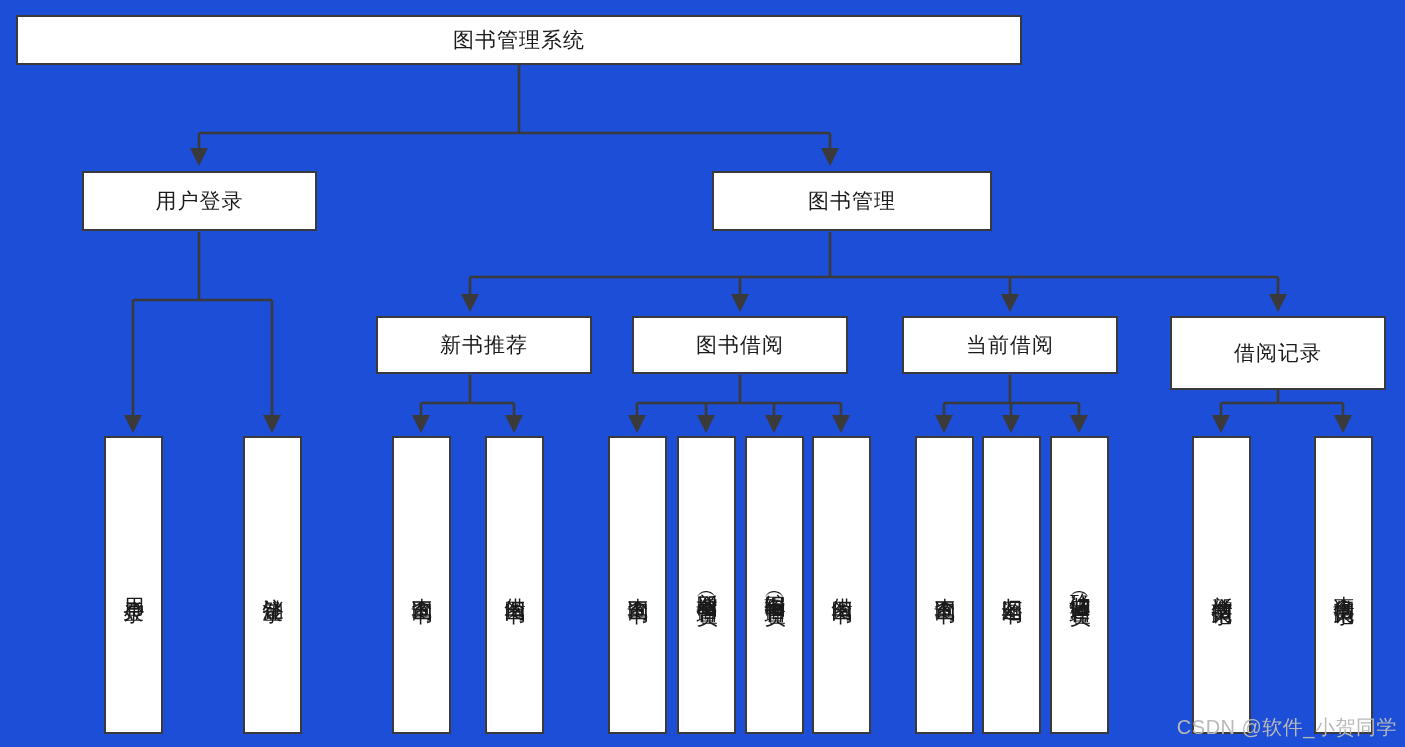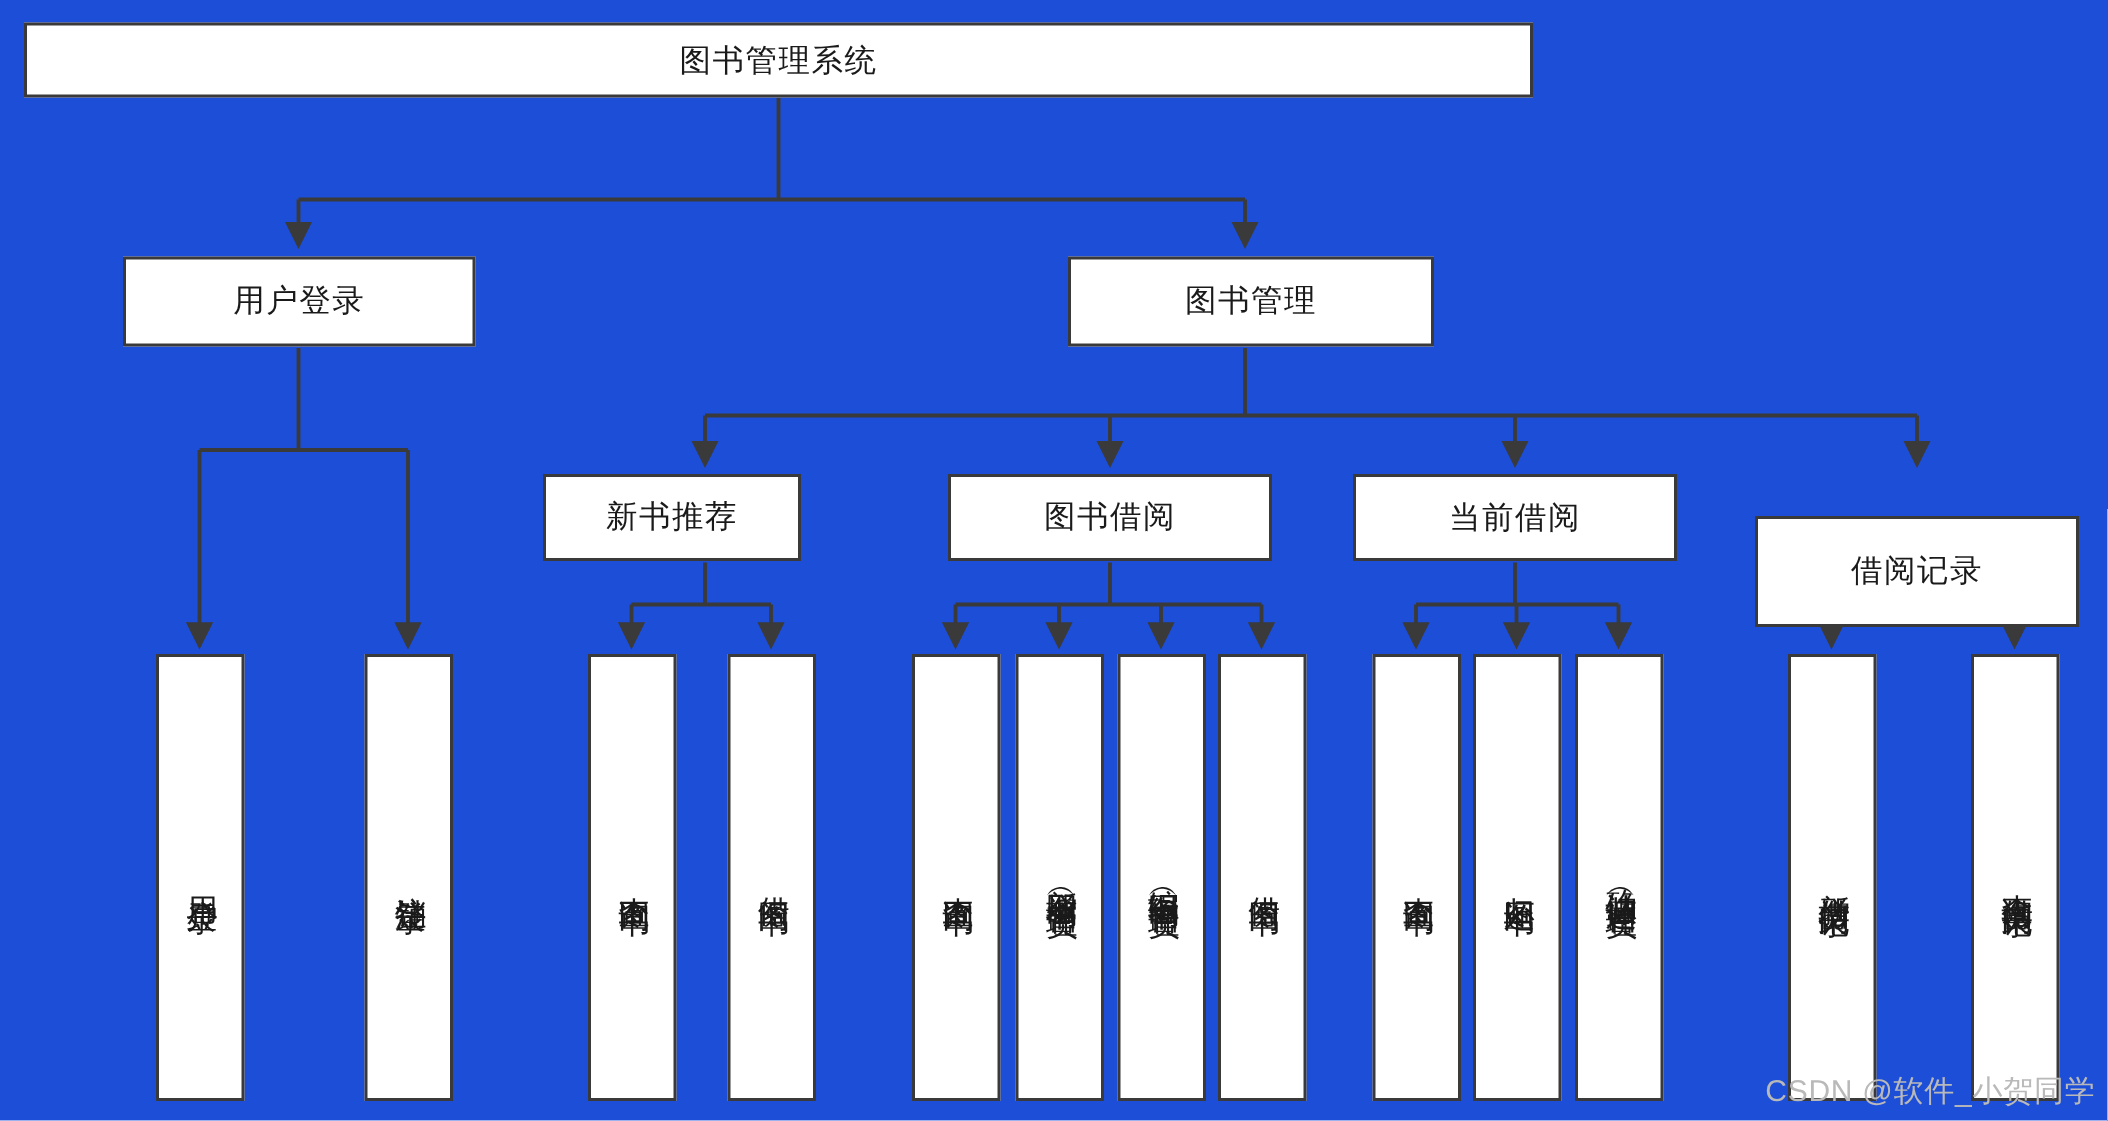--- a/index.html
+++ b/index.html
@@ -120,29 +120,29 @@
       <path d="M 1221 403 L 1343 403"></path>
       <path d="M 1221 403 L 1221 430" marker-end="url(#arrow)"></path>
       <path d="M 1343 403 L 1343 430" marker-end="url(#arrow)"></path>
     </g>
   </svg>
 
   <div class="node node-root" style="left:16px; top:15px; width:1006px; height:50px;">图书管理系统</div>
 
   <div class="node node-h" style="left:82px; top:171px; width:235px; height:60px;">用户登录</div>
 
-  <div class="node node-h" style="left:712px; top:171px; width:244px; height:60px;">图书管理</div>
+  <div class="node node-h" style="left:712px; top:171px; width:280px; height:60px;">图书管理</div>
 
-  <div class="node node-h" style="left:362px; top:316px; width:172px; height:58px;">新书推荐</div>
+  <div class="node node-h" style="left:376px; top:316px; width:216px; height:58px;">新书推荐</div>
 
   <div class="node node-h" style="left:632px; top:316px; width:216px; height:58px;text-align:right;">图书借阅</div>
 
   <div class="node node-h" style="left:902px; top:316px; width:216px; height:58px;font-family:Liberation Serif, serif;">当前借阅</div>
 
-  <div class="node node-h" style="left:1170px; top:316px; width:216px; height:74px;margin-top:28px;">借阅记录</div>
+  <div class="node node-h" style="left:1170px; top:316px; width:216px; height:74px;">借阅记录</div>
 
   <div class="node node-v" style="left:104px; top:436px; width:59px; height:298px;">用户登录</div>
 
   <div class="node node-v" style="left:243px; top:436px; width:59px; height:298px;">注销登录</div>
 
   <div class="node node-v" style="left:392px; top:436px; width:59px; height:298px;">查询图书</div>
 
   <div class="node node-v" style="left:485px; top:436px; width:59px; height:298px;">借阅图书</div>
 
   <div class="node node-v" style="left:608px; top:436px; width:59px; height:298px;">查询图书</div>

